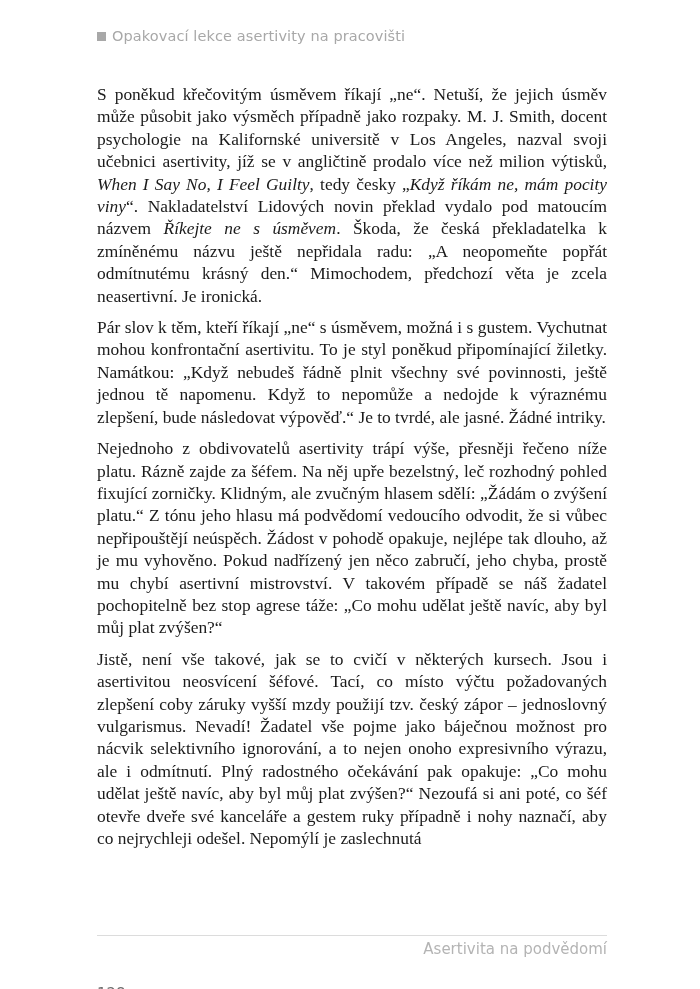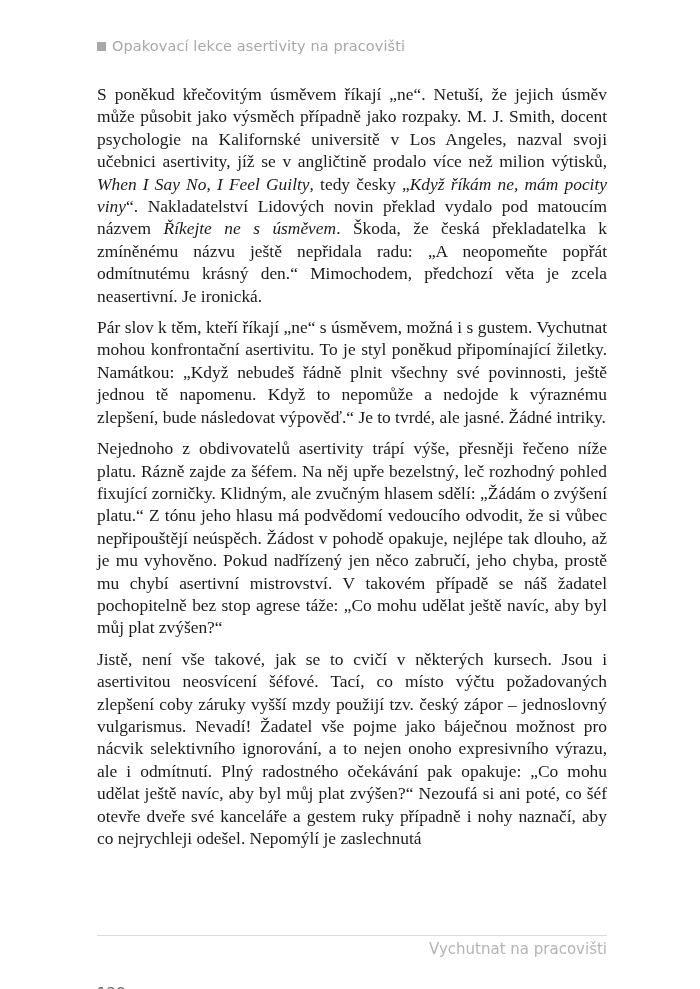--- a/index.html
+++ b/index.html
@@ -1,20 +1,20 @@
 <!DOCTYPE html>
 <html><head>
 <meta charset="utf-8">
 <style>
   html, body { margin: 0; padding: 0; background: #ffffff; }
   body { width: 700px; height: 989px; position: relative; overflow: hidden; }
   .running-head {
     position: absolute; left: 97px; top: 28px;
     font-family: "DejaVu Sans", sans-serif; font-size: 14.5px; color: #a8a8a8;
-    display: flex; align-items: center; letter-spacing: 0.1px; margin-top: 10px;
+    display: flex; align-items: center; letter-spacing: 0.1px;
   }
   .running-head .square {
     display: inline-block; width: 9px; height: 9px; background: #a8a8a8; margin-right: 6px;
     position: relative; top: 0px;
   }
   .body-text {
     position: absolute; left: 97px; top: 83px; width: 510px;
     font-family: "Liberation Serif", serif; font-size: 17.4px; line-height: 22.4px;
     color: #1a1a1a; text-align: justify;
   }
@@ -42,13 +42,13 @@
 
 <div class="body-text">
   <p><span>S poněkud křečovitým úsměvem říkají „ne“. Netuší, že jejich úsměv může působit jako výsměch případně jako rozpaky. M. J. Smith, docent psychologie na Kalifornské universitě v Los Angeles, nazval svoji učebnici asertivity, jíž se v angličtině prodalo více než milion výtisků, </span><em>When I Say No, I Feel Guilty</em><span>, tedy česky „</span><em>Když říkám ne, mám pocity viny</em><span>“. Nakladatelství Lidových novin překlad vydalo pod matoucím názvem </span><em>Říkejte ne s úsměvem</em><span>. Škoda, že česká překladatelka k zmíněnému názvu ještě nepřidala radu: „A neopomeňte popřát odmítnutému krásný den.“ Mimochodem, předchozí věta je zcela neasertivní. Je ironická.</span></p>
   <p><span>Pár slov k těm, kteří říkají „ne“ s úsměvem, možná i s gustem. Vychutnat mohou konfrontační asertivitu. To je styl poněkud připomínající žiletky. Namátkou: „Když nebudeš řádně plnit všechny své povinnosti, ještě jednou tě napomenu. Když to nepomůže a nedojde k výraznému zlepšení, bude následovat výpověď.“ Je to tvrdé, ale jasné. Žádné intriky.</span></p>
   <p><span>Nejednoho z obdivovatelů asertivity trápí výše, přesněji řečeno níže platu. Rázně zajde za šéfem. Na něj upře bezelstný, leč rozhodný pohled fixující zorničky. Klidným, ale zvučným hlasem sdělí: „Žádám o zvýšení platu.“ Z tónu jeho hlasu má podvědomí vedoucího odvodit, že si vůbec nepřipouštějí neúspěch. Žádost v pohodě opakuje, nejlépe tak dlouho, až je mu vyhověno. Pokud nadřízený jen něco zabručí, jeho chyba, prostě mu chybí asertivní mistrovství. V takovém případě se náš žadatel pochopitelně bez stop agrese táže: „Co mohu udělat ještě navíc, aby byl můj plat zvýšen?“</span></p>
   <p><span>Jistě, není vše takové, jak se to cvičí v některých kursech. Jsou i asertivitou neosvícení šéfové. Tací, co místo výčtu požadovaných zlepšení coby záruky vyšší mzdy použijí tzv. český zápor – jednoslovný vulgarismus. Nevadí! Žadatel vše pojme jako báječnou možnost pro nácvik selektivního ignorování, a to nejen onoho expresivního výrazu, ale i odmítnutí. Plný radostného očekávání pak opakuje: „Co mohu udělat ještě navíc, aby byl můj plat zvýšen?“ Nezoufá si ani poté, co šéf otevře dveře své kanceláře a gestem ruky případně i nohy naznačí, aby co nejrychleji odešel. Nepomýlí je zaslechnutá</span></p>
 </div>
 
 <div class="footer-rule"></div>
 <div class="page-number">128</div>
-<div class="footer-title">Vychutnat na pracovišti</div>
+<div class="footer-title">Asertivita na podvědomí</div>
 
 </body></html>

